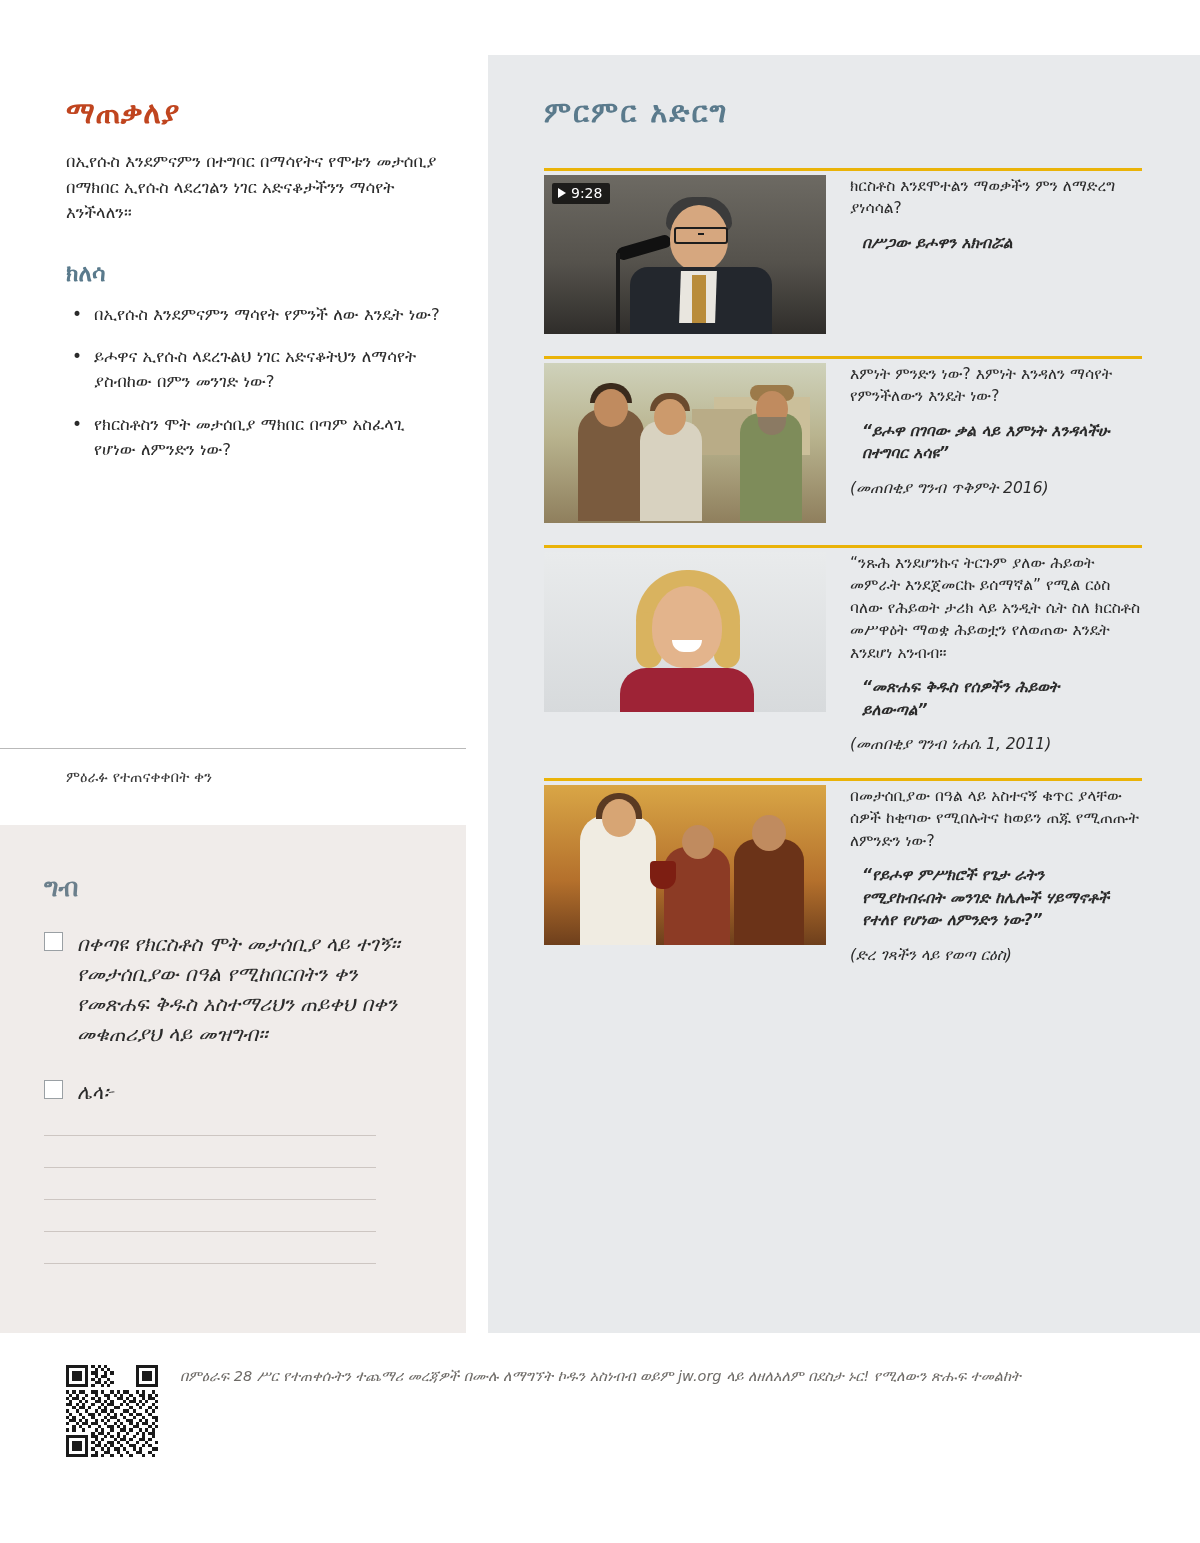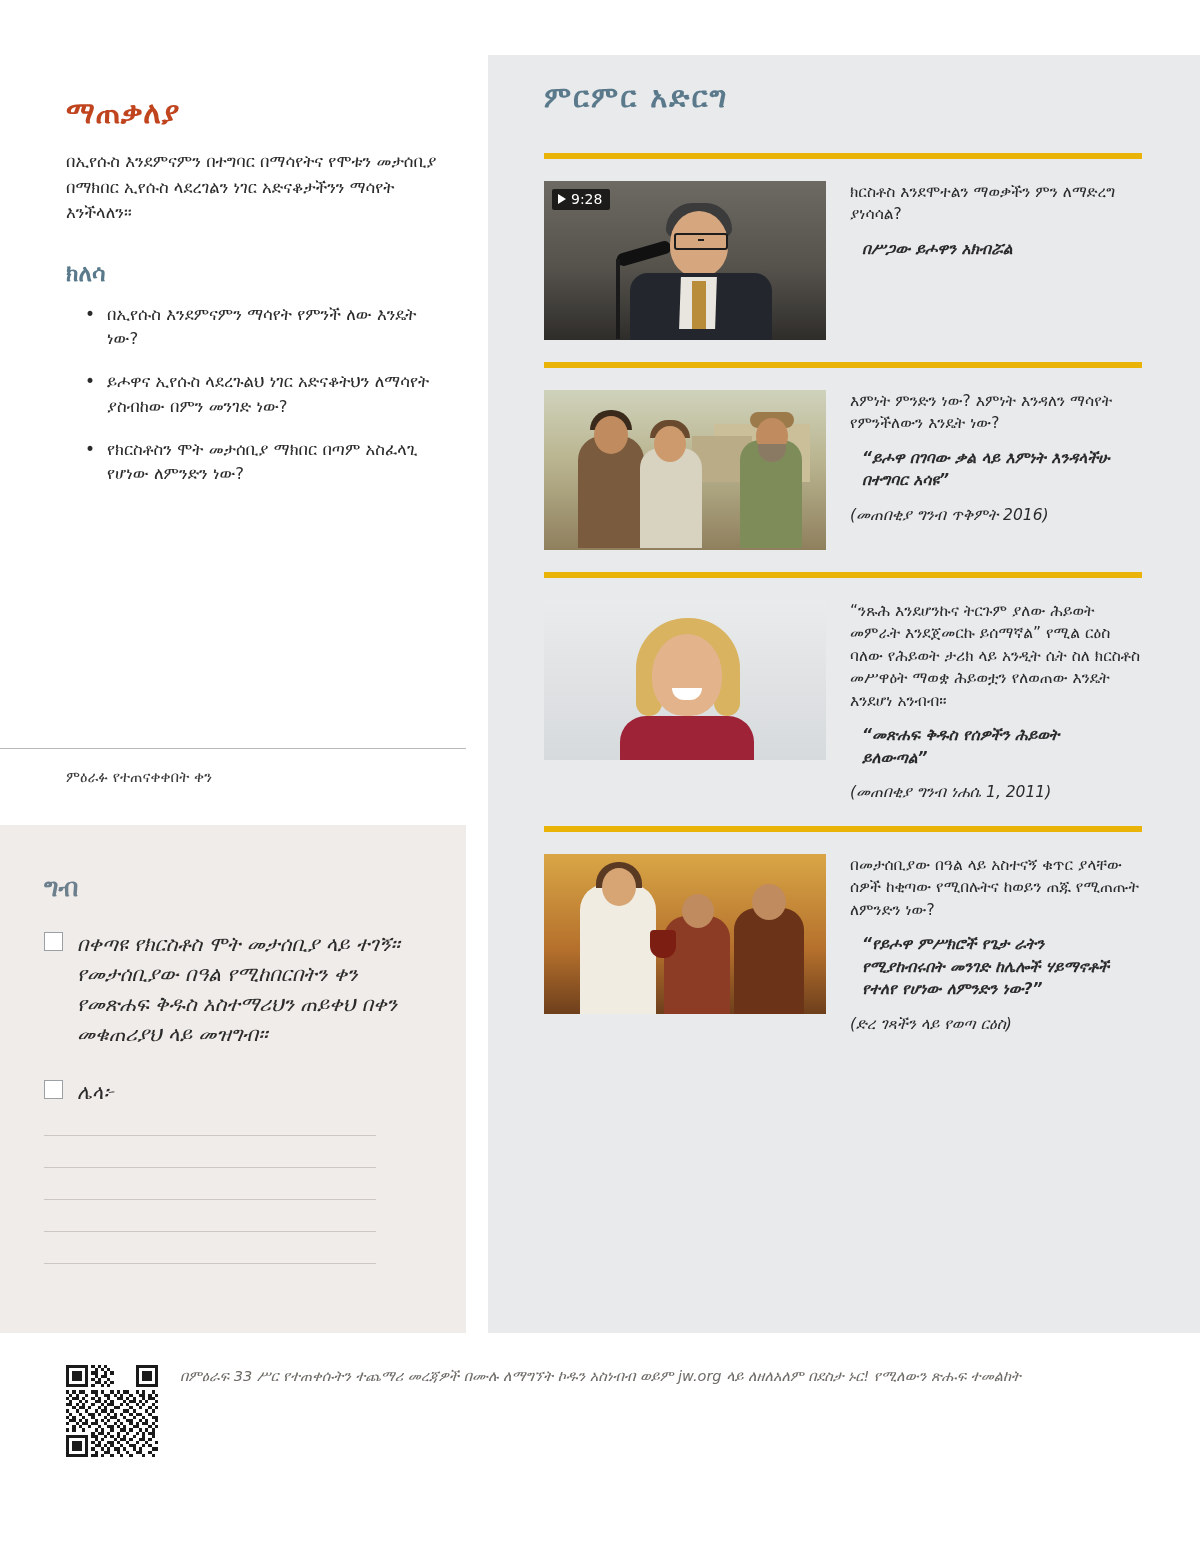--- a/index.html
+++ b/index.html
@@ -55,21 +55,21 @@
     margin: 0 0 34px 0;
   }
   h2.sub-title {
     font-size: 23px;
     color: #5a7a8c;
     font-weight: bold;
     margin: 0 0 16px 0;
   }
   ul.q-list {
     list-style: none;
-    margin: 13px;
+    margin: 0;
     padding: 0;
   }
   ul.q-list li {
     position: relative;
     font-size: 16.5px;
     line-height: 1.5;
     color: #2b2b2b;
     margin-bottom: 18px;
     padding-left: 28px;
   }
@@ -152,31 +152,31 @@
     position: absolute;
     left: 488px;
     top: 55px;
     width: 712px;
   }
   h1.right-title {
     font-size: 29px;
     color: #5a7a8c;
     font-weight: bold;
     margin: 0;
-    padding: 25px 0 0 56px;
+    padding: 40px 0 0 56px;
     letter-spacing: 2px;
   }
   .item-list {
     margin-top: 38px;
     padding: 0 58px 0 56px;
   }
   .item {
     display: flex;
-    border-top: 6px solid #eab308;
-    padding-top: 22px;
+    border-top: 3px solid #eab308;
+    padding-top: 4px;
     padding-bottom: 22px;
     justify-content: center;
   }
   .thumb-wrap {
     position: relative;
     width: 282px;
     min-width: 282px;
     margin-right: 24px;
   }
   .thumb {
@@ -685,16 +685,16 @@
           <rect x="26" y="27" width="1" height="1"></rect>
         <rect x="8" y="28" width="2" height="1"></rect>
           <rect x="11" y="28" width="1" height="1"></rect>
           <rect x="14" y="28" width="1" height="1"></rect>
         <rect x="17" y="28" width="1" height="1"></rect>
           <rect x="20" y="28" width="1" height="1"></rect>
           <rect x="24" y="28" width="1" height="1"></rect>
         <rect x="27" y="28" width="1" height="1"></rect>
       </g>
     </svg>
-    <div class="footer-text">በምዕራፍ 33 ሥር የተጠቀሱትን ተጨማሪ መረጃዎች በሙሉ ለማግኘት ኮዱን አስነብብ ወይም jw.org ላይ ለዘለአለም በደስታ ኑር! የሚለውን ጽሑፍ ተመልከት</div>
+    <div class="footer-text">በምዕራፍ 28 ሥር የተጠቀሱትን ተጨማሪ መረጃዎች በሙሉ ለማግኘት ኮዱን አስነብብ ወይም jw.org ላይ ለዘለአለም በደስታ ኑር! የሚለውን ጽሑፍ ተመልከት</div>
   </div>
 
 </div>
 
 </body></html>

